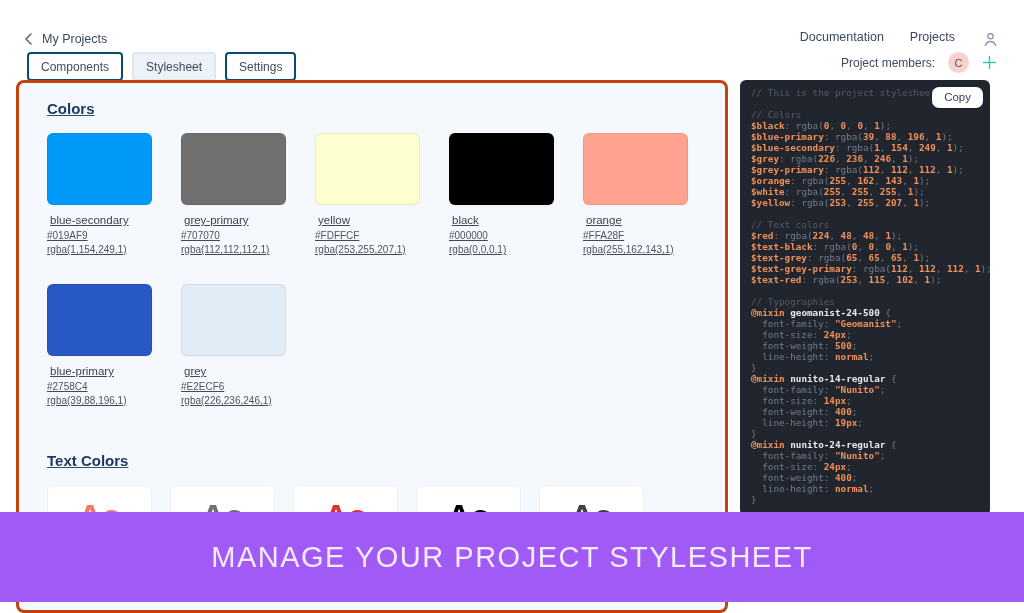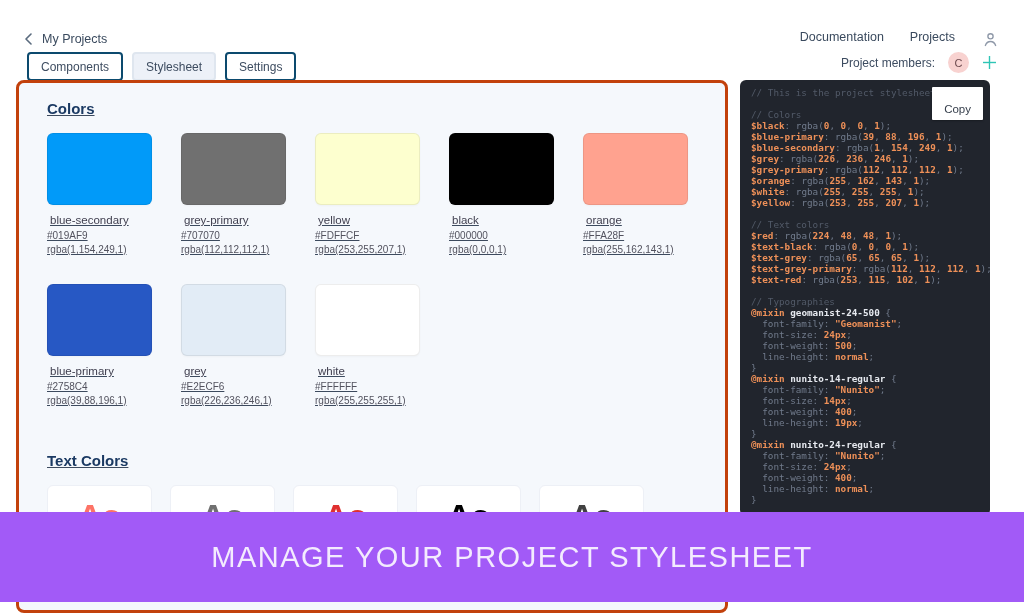--- a/index.html
+++ b/index.html
@@ -69,21 +69,21 @@
     padding:7px 0 0 11px;
   }
   .code-lines { font-family:"DejaVu Sans Mono", monospace; font-size:9.3px; line-height:11px; color:#717b8c; white-space:pre; }
   .code-line { height:11px; }
   .tok-cm { color:#525a68; }
   .tok-o  { color:#ee9058; font-weight:bold; }
   .tok-w  { color:#e6e9ef; font-weight:bold; }
   .copy-btn {
     position:absolute; top:7px; right:7px;
     background:#ffffff; color:#353e4b; font-size:11.5px;
-    border:none; border-radius:1px; padding:16px 12px 5px;
+    border:none; border-radius:7px; padding:4px 12px 5px;
     font-family:"Liberation Sans", sans-serif; cursor:pointer;
     box-shadow:0 1px 2px rgba(0,0,0,0.25);
   }
 
   
   .banner {
     position:absolute; left:0; right:0; top:512px; height:90px; z-index:5;
     display:flex; align-items:center; justify-content:center;
   }
   .banner-text { font-size:29px; color:#f3ebfe; letter-spacing:1.5px; font-weight:400; }
@@ -174,26 +174,20 @@
     <div class="sw-rgba">rgba(39,88,196,1)</div>
   </div>
 
   <div>
     <div class="tile" style="background: rgb(226, 236, 246);"></div>
     <div class="sw-name">grey</div>
     <div class="sw-hex">#E2ECF6</div>
     <div class="sw-rgba">rgba(226,236,246,1)</div>
   </div>
 
-  <div>
-    <div class="tile" style="background: rgb(255, 255, 255);"></div>
-    <div class="sw-name">white</div>
-    <div class="sw-hex">#FFFFFF</div>
-    <div class="sw-rgba">rgba(255,255,255,1)</div>
-  </div>
 </div>
 
   <div class="section-title text-colors-title">Text Colors</div>
   <div class="aa-grid">
   <div class="aa-card">
     <span class="aa-letter" style="color: rgb(253, 115, 102);">Aa</span>
   </div>
 
   <div class="aa-card">
     <span class="aa-letter" style="color: rgb(112, 112, 112);">Aa</span>

